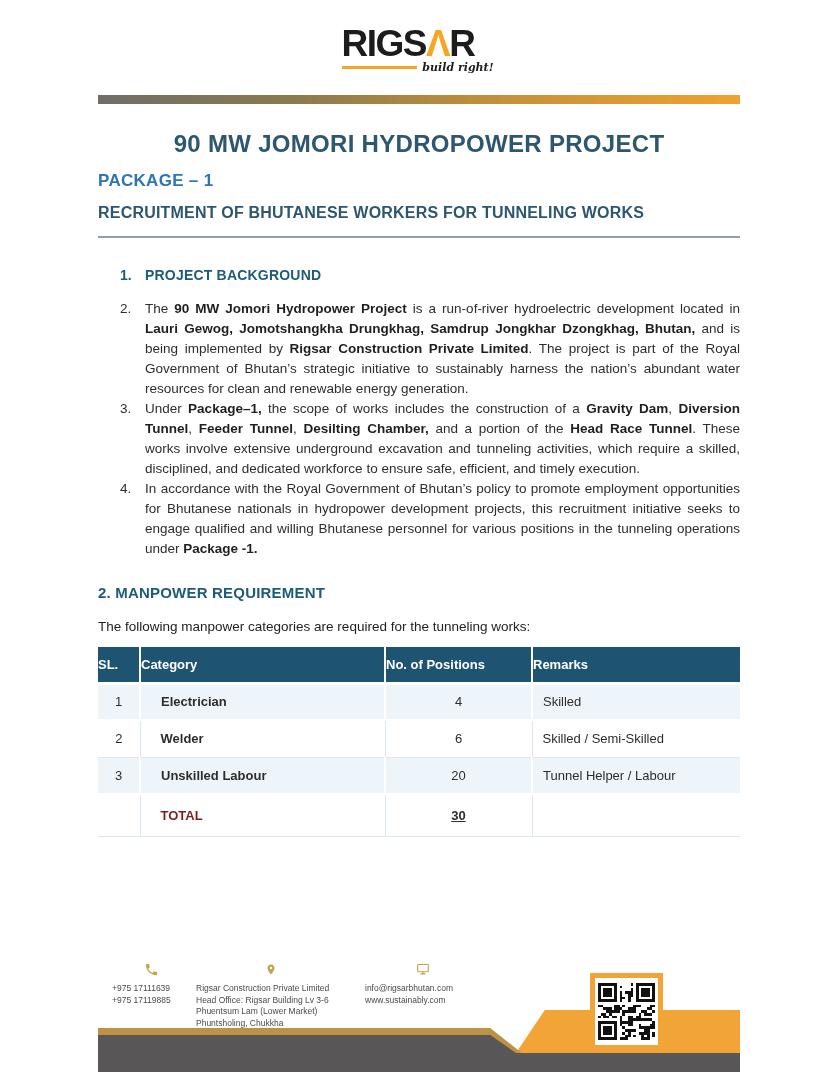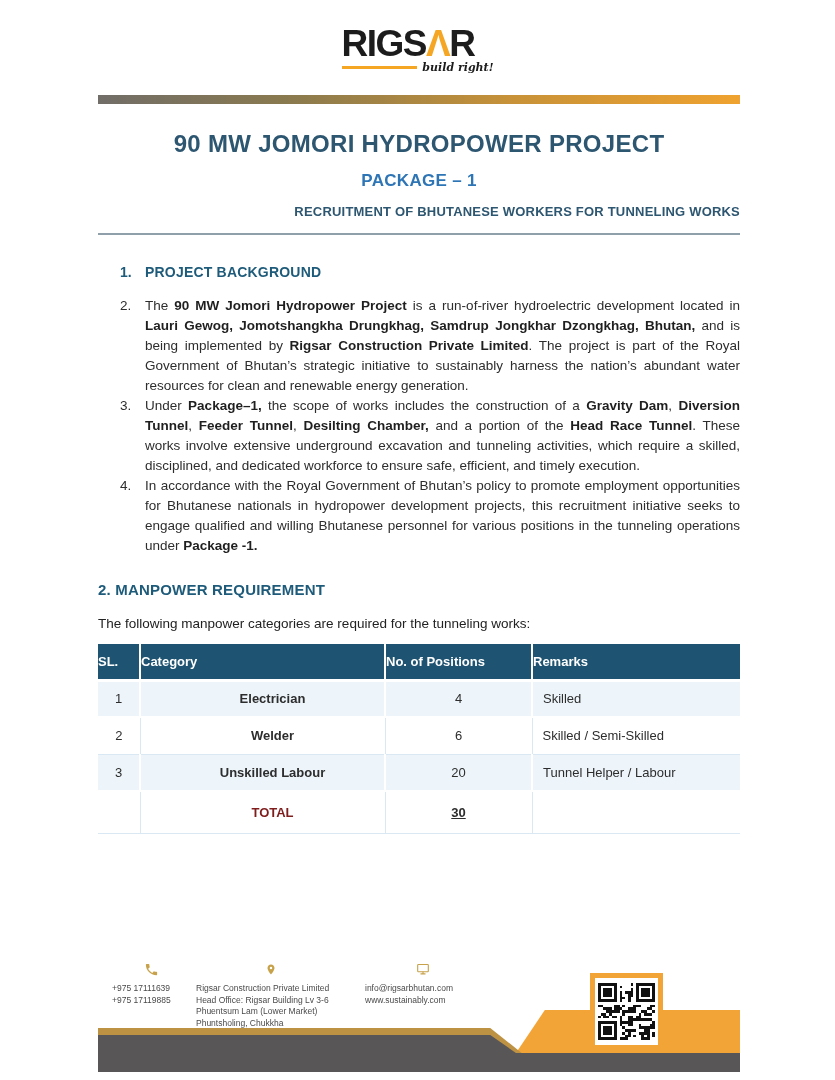--- a/index.html
+++ b/index.html
@@ -14,22 +14,22 @@
   .logo-sub { display:flex; align-items:center; margin-top:-1px; }
   .logo-underline { flex:1; height:3px; background:#F5A623; margin-right:5px; }
   .logo-tagline { font-family:"DejaVu Serif", serif; font-style:italic; font-weight:700; font-size:11px; color:#1c1c1c; white-space:nowrap; }
 
   
   .gradient-bar { height:9px; margin-top:13px;
     background:linear-gradient(90deg,#716D68 0%, #8A7A4E 30%, #C89238 65%, #EFA22F 100%); }
 
   
   .title-main { margin-top:26px; text-align:center; font-size:24px; font-weight:700; color:#2D5671; letter-spacing:0.3px; }
-  .title-package { margin-top:13px; text-align:center; font-size:17px; font-weight:700; color:#2E75B6; letter-spacing:0.3px; }
-  .title-sub { margin-top:13px; text-align:right; font-size:13px; font-weight:700; color:#2D5671; letter-spacing:0.2px; }
+  .title-package { margin-top:13px; text-align:left; font-size:17px; font-weight:700; color:#2E75B6; letter-spacing:0.3px; }
+  .title-sub { margin-top:13px; text-align:left; font-size:16px; font-weight:700; color:#2D5671; letter-spacing:0.2px; }
   .rule { margin-top:14px; border:none; border-top:2px solid #90A0AB; }
 
   
   .bg-section { margin-top:29px; }
   .li { position:relative; padding-left:47px; }
   .li .num { position:absolute; left:22px; top:0; }
   .sec1-heading .num { color:#1E5B7A; font-weight:700; font-size:14px; }
   .sec1-heading h4 { color:#1E5B7A; font-weight:700; font-size:14px; letter-spacing:0.2px;margin-top:20px; }
   .para { margin-top:16px; font-size:13.5px; line-height:20px; color:#2d2d2d; }
   .para .num { font-size:13.5px; line-height:20px; color:#2d2d2d; }
@@ -49,21 +49,21 @@
   table.manpower col.c-rem { width:208px; }
   table.manpower th { background:#1E5472; color:#fff; font-size:13px; font-weight:700; height:36px;
     border-right:2px solid #fff; border-bottom:3px solid #fff; text-align:left; }
   table.manpower th:last-child { border-right:none; }
   table.manpower td { height:37px; font-size:13px; color:#2d2d2d; vertical-align:middle; }
   tr.light td { background:#EDF5FA; border-right:2px solid #fff; border-bottom:2px solid #fff; }
   tr.light td:last-child { border-right:none; }
   tr.plain td { background:#fff; border-right:1px solid #D9E8F3; border-bottom:1px solid #D9E8F3; }
   tr.plain td:last-child { border-right:none; }
   td.cell-sl { text-align:center; }
-  td.cell-cat { padding-left:20px; font-weight:700;text-align:center; }
+  td.cell-cat { padding-left:20px; font-weight:700; }
   td.cell-pos { text-align:center; }
   td.cell-rem { padding-left:10px; }
   tr.total-row td { height:42px; }
   tr.total-row .cell-cat { color:#7f1d1d; }
   tr.total-row .cell-pos { font-weight:700;text-decoration:underline; }
 
   
   .footer-contact { position:absolute; left:98px; right:95px; top:962px; height:70px; }
   .contact-col { position:absolute; top:0; }
   .contact-col .icon { display:block; text-align:center; height:18px; }

